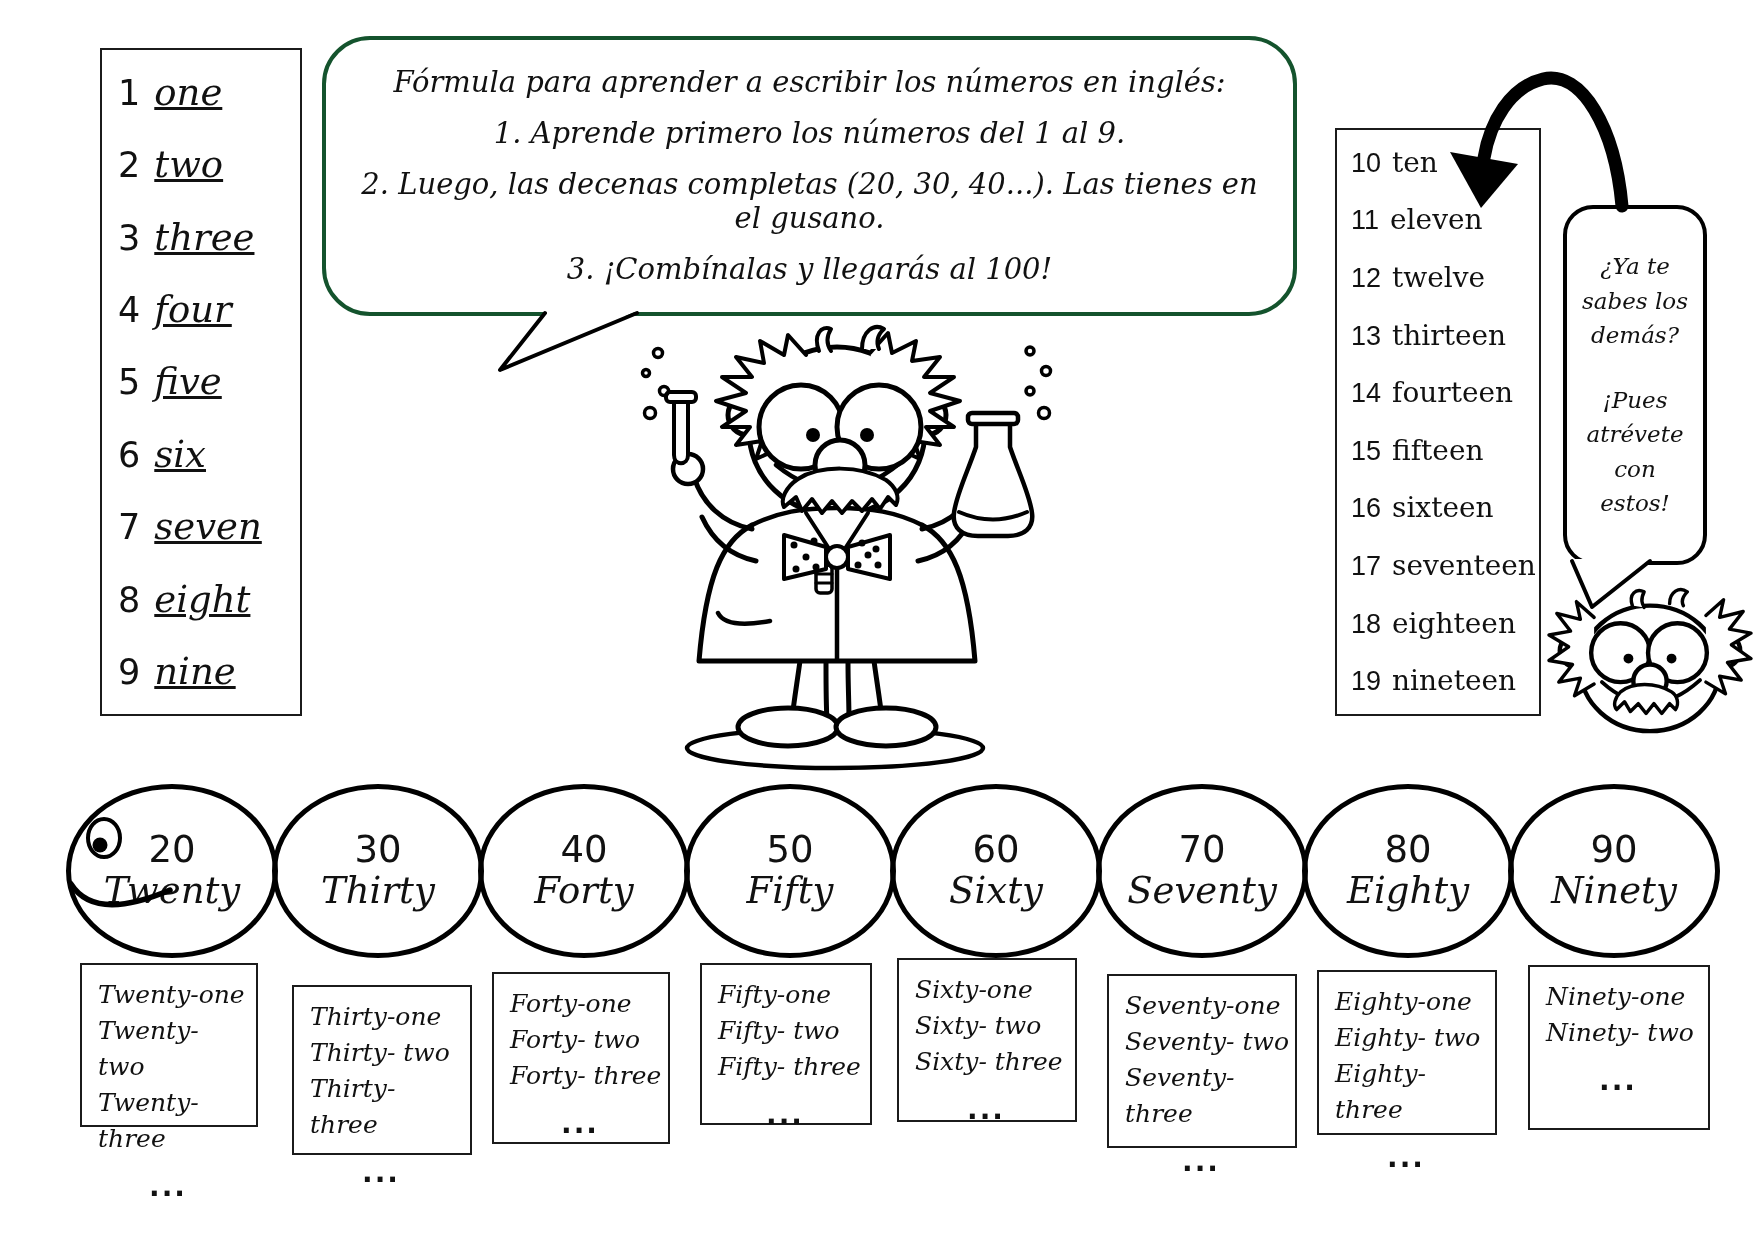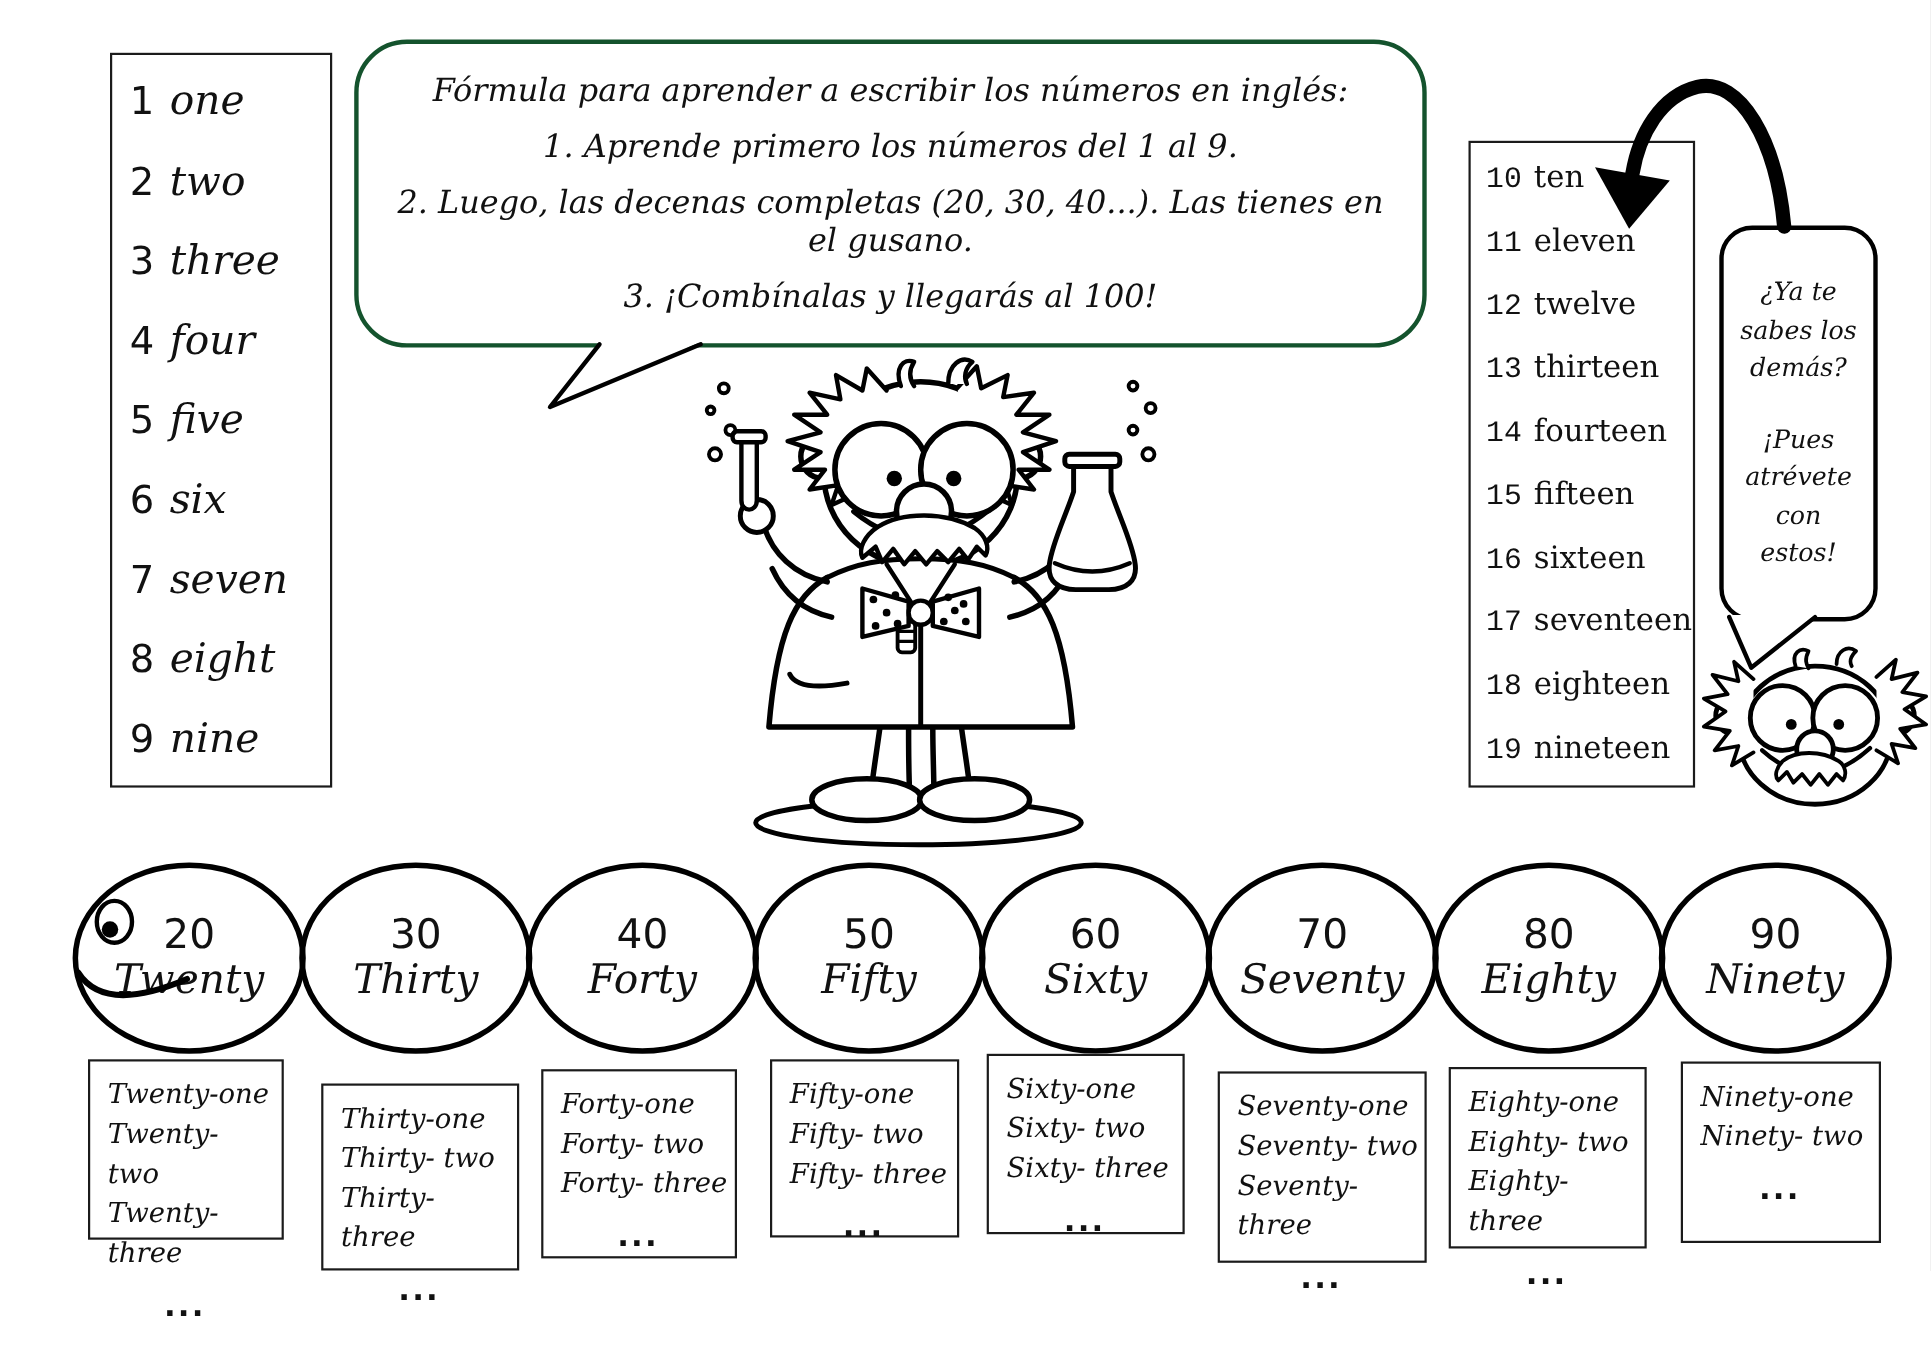--- a/index.html
+++ b/index.html
@@ -5,34 +5,34 @@
   html,body{margin:0;padding:0;background:#e8e8e8;}
   .sheet{position:relative;width:1755px;height:1240px;background:#ffffff;overflow:hidden;
          font-family:"DejaVu Serif", serif;color:#111;}
 
   
   .units-box{position:absolute;left:100px;top:48px;width:202px;height:668px;
     border:2.5px solid #1b1b1b;box-sizing:border-box;display:flex;flex-direction:column;
     justify-content:space-around;padding:6px 0 6px 16px;}
   .unit-row{display:flex;align-items:baseline;gap:14px;font-size:37px;line-height:1;}
   .unit-row .num{font-family:"DejaVu Sans",sans-serif;font-size:35px;}
-  .unit-row .word{font-style:italic;}
+  .unit-row .word{font-style:italic;text-decoration:underline;}
 
   
   .formula-bubble{position:absolute;left:322px;top:36px;width:975px;height:280px;
     border:4px solid #14532d;border-radius:48px;box-sizing:border-box;background:#fff;
     display:flex;flex-direction:column;justify-content:space-evenly;align-items:center;
     text-align:center;font-style:italic;font-size:29px;padding:8px 28px;line-height:1.15;}
 
   
   .teens-box{position:absolute;left:1335px;top:128px;width:206px;height:588px;
     border:2.5px solid #1b1b1b;box-sizing:border-box;display:flex;flex-direction:column;
     justify-content:space-around;padding:4px 0 4px 14px;background:#fff;}
   .teen-row{display:flex;align-items:baseline;gap:11px;font-size:28px;line-height:1;}
-  .teen-row .num{font-family:Liberation Mono, monospace;font-size:27px;}
+  .teen-row .num{font-family:Liberation Sans, sans-serif;font-size:27px;}
   .teen-row .word{}
 
   
   .challenge-bubble{position:absolute;left:1563px;top:205px;width:144px;height:360px;
     border:4px solid #000;border-radius:30px;box-sizing:border-box;background:#fff;
     display:flex;flex-direction:column;justify-content:center;gap:30px;text-align:center;
     font-style:italic;font-size:23px;line-height:1.5;padding:0 12px;}
 
   
   .decade-circle{position:absolute;top:784px;width:212px;height:174px;border:5px solid #000;

